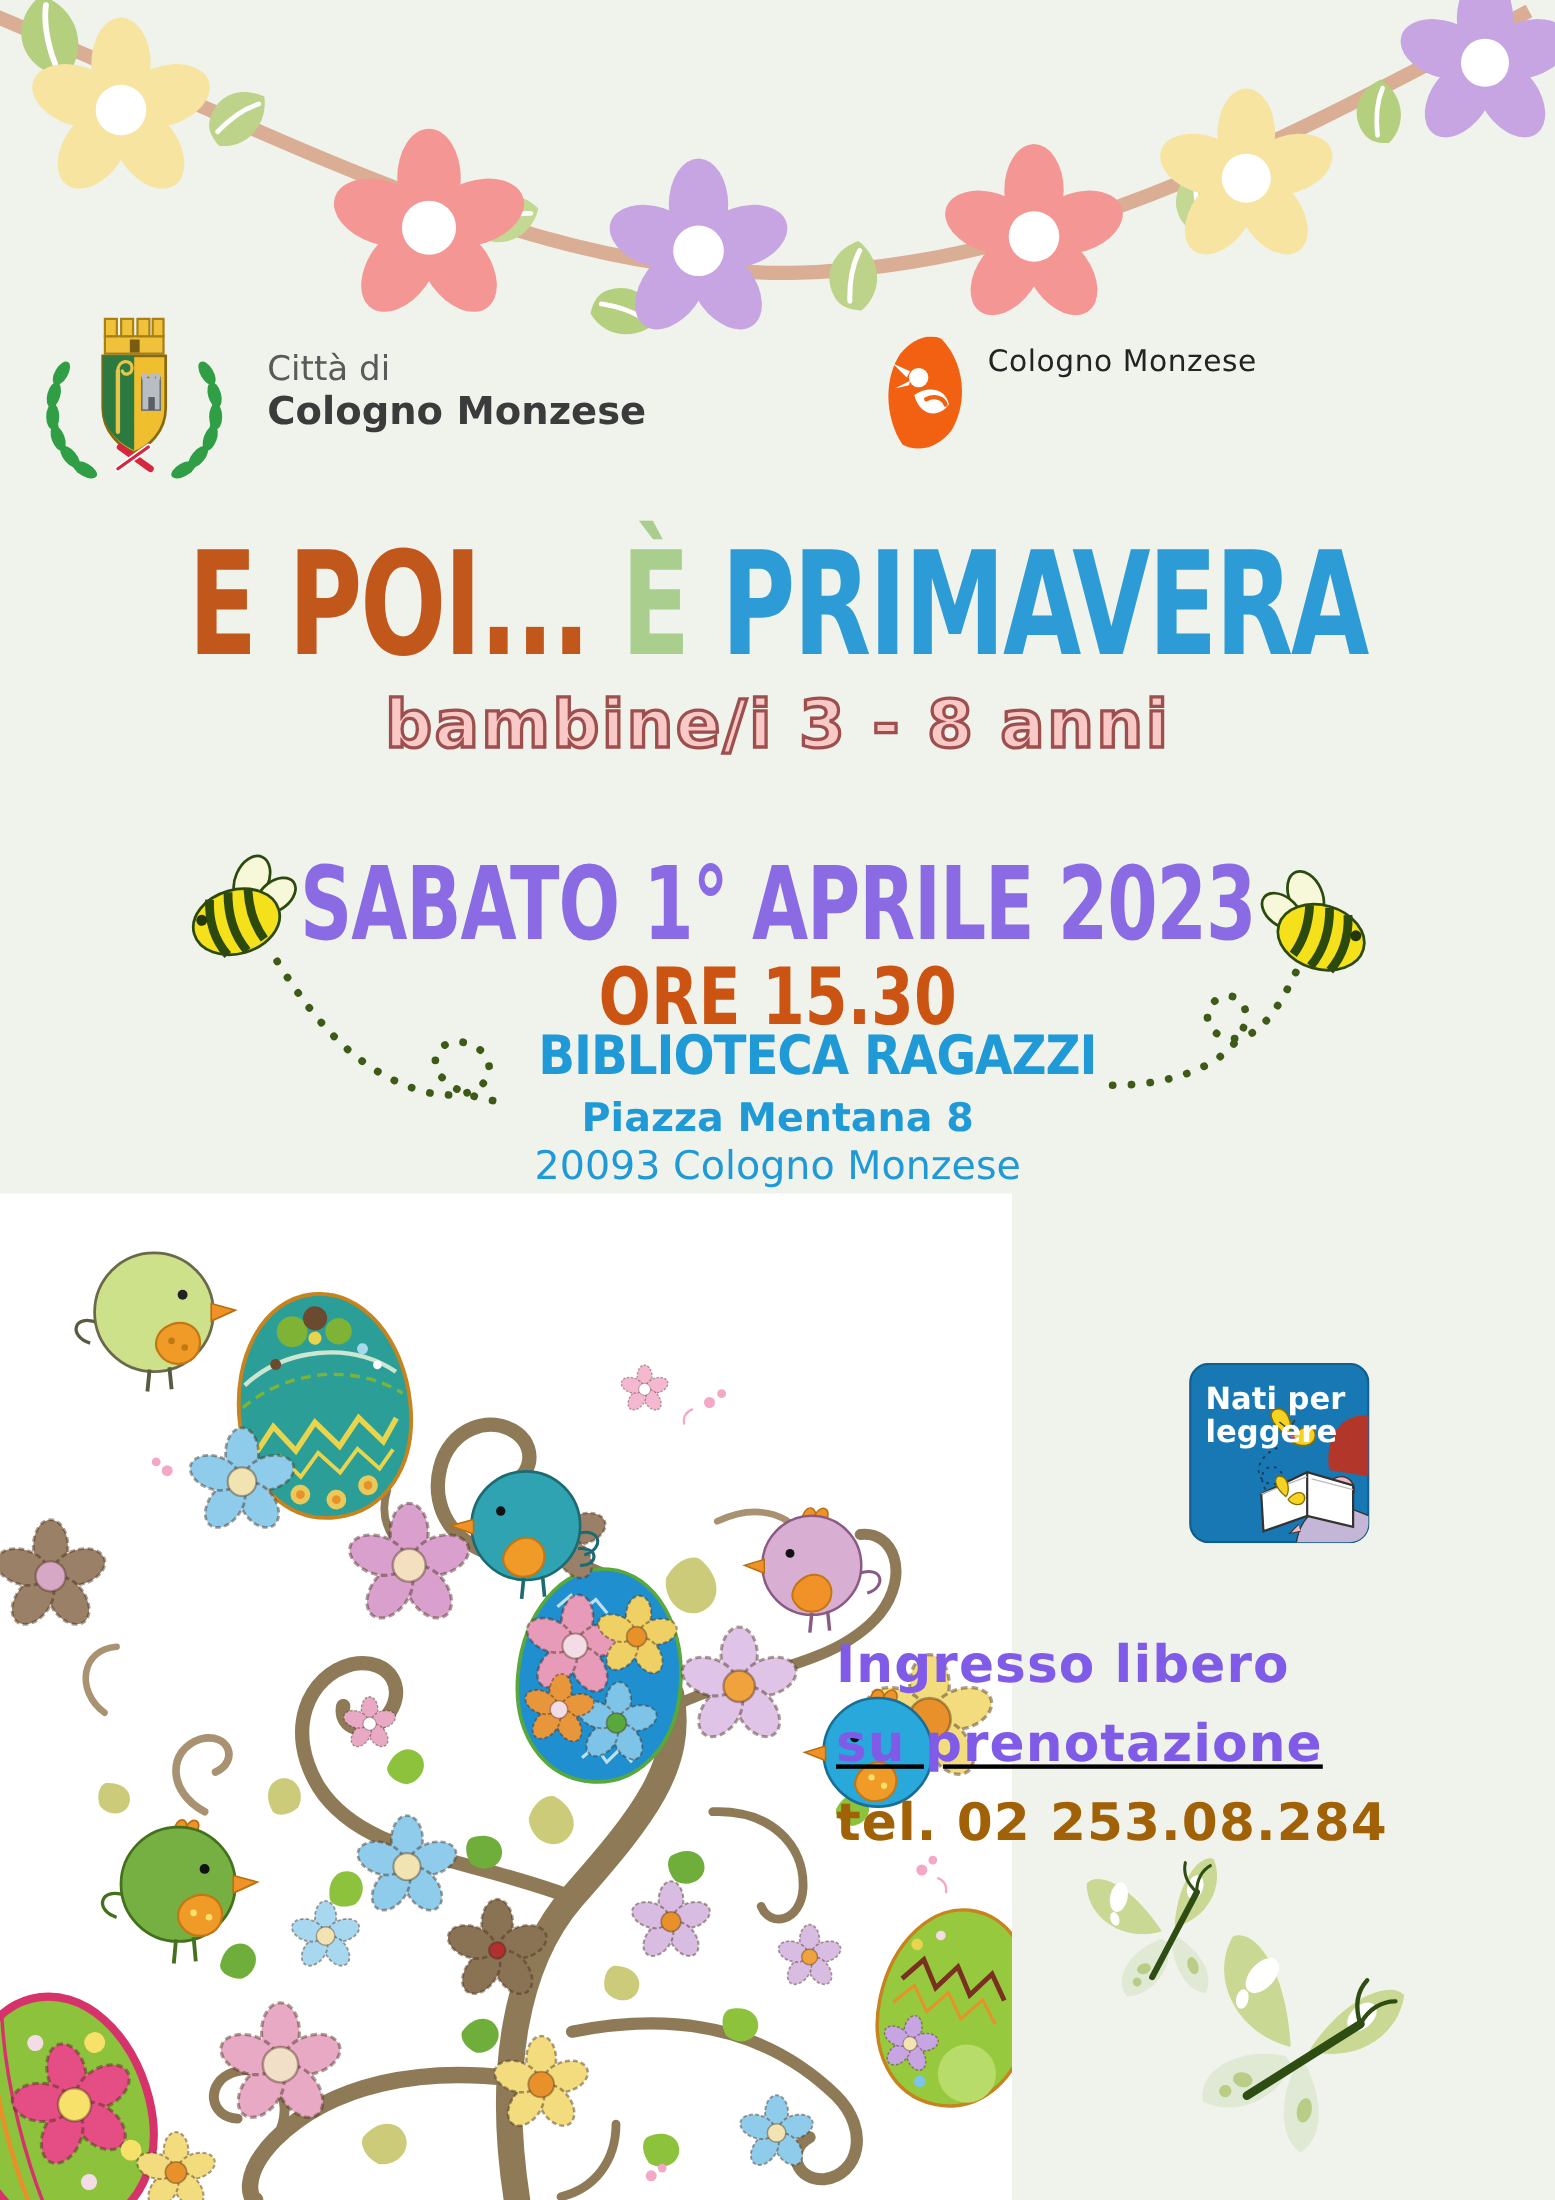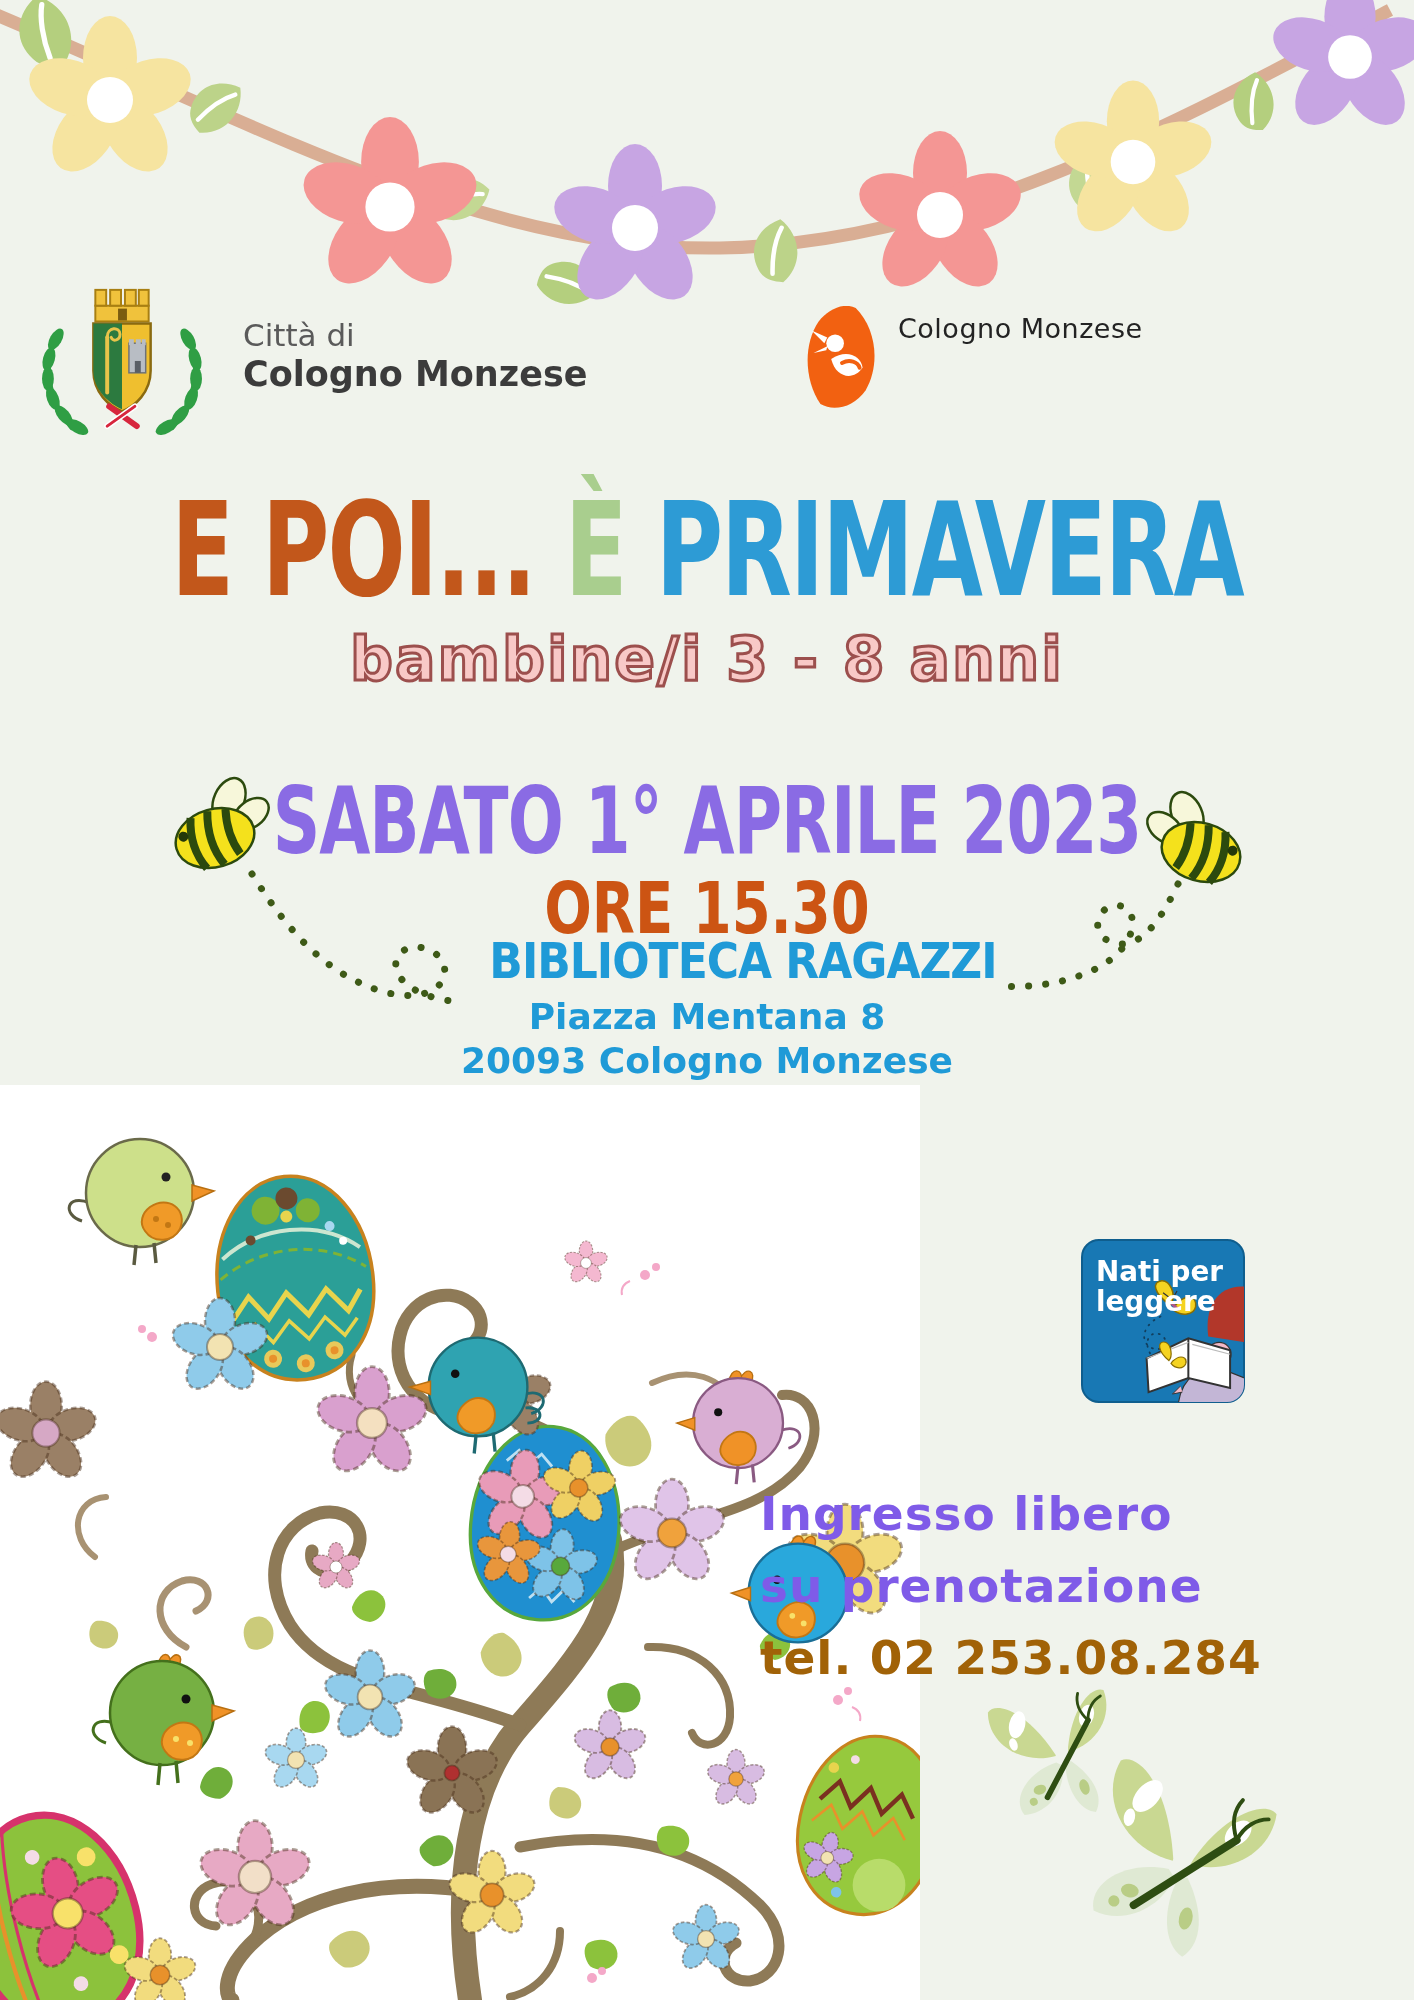--- a/index.html
+++ b/index.html
@@ -26,32 +26,32 @@
   .title-line .stretch{transform:scaleY(1.42);}
   .audience-line{top:624px;font-weight:800;font-size:60px;letter-spacing:2px;
     -webkit-text-stroke:3px #9c4f4d;}
   .date-line{top:768px;font-weight:bold;font-size:66px;letter-spacing:-1px;}
   .date-line .stretch{transform:scaleY(1.4);}
   .time-line{top:866px;font-weight:bold;font-size:56px;}
   .time-line .stretch{transform:scaleY(1.28);}
   .venue-line{top:932px;font-weight:bold;font-size:44px;letter-spacing:-1px;margin-left:36px;}
   .venue-line .stretch{transform:scaleY(1.12);}
   .addr1-line{top:996px;font-weight:bold;font-size:36px;}
-  .addr2-line{top:1040px;font-weight:bold;font-size:36px;}
+  .addr2-line{top:1040px;font-weight:normal;font-size:36px;}
 
   
   .art-panel{position:absolute;left:0;top:1085px;width:920px;height:915px;background:#ffffff;}
 
   
   .letture-line{top:1168px;left:560px;width:854px;position:absolute;text-align:center;
     font-size:46px;font-weight:600;letter-spacing:1px;white-space:nowrap;}
   .npl{position:absolute;left:1081px;top:1239px;width:164px;height:164px;}
   .info-line{position:absolute;left:760px;width:644px;
     font-size:47px;font-weight:600;letter-spacing:1px;white-space:nowrap;}
-  .info1{top:1486px;} .info2{top:1558px;} .info3{top:1630px;}
+  .info1{top:1486px;} .info2{top:1558px;text-decoration:underline;} .info3{top:1630px;}
 </style>
 </head>
 <body>
 
 <div class="poster">
 
   <svg class="layer" viewBox="0 0 1414 2000">
     <defs>
       <g id="gflw">
         <g fill="currentColor">

